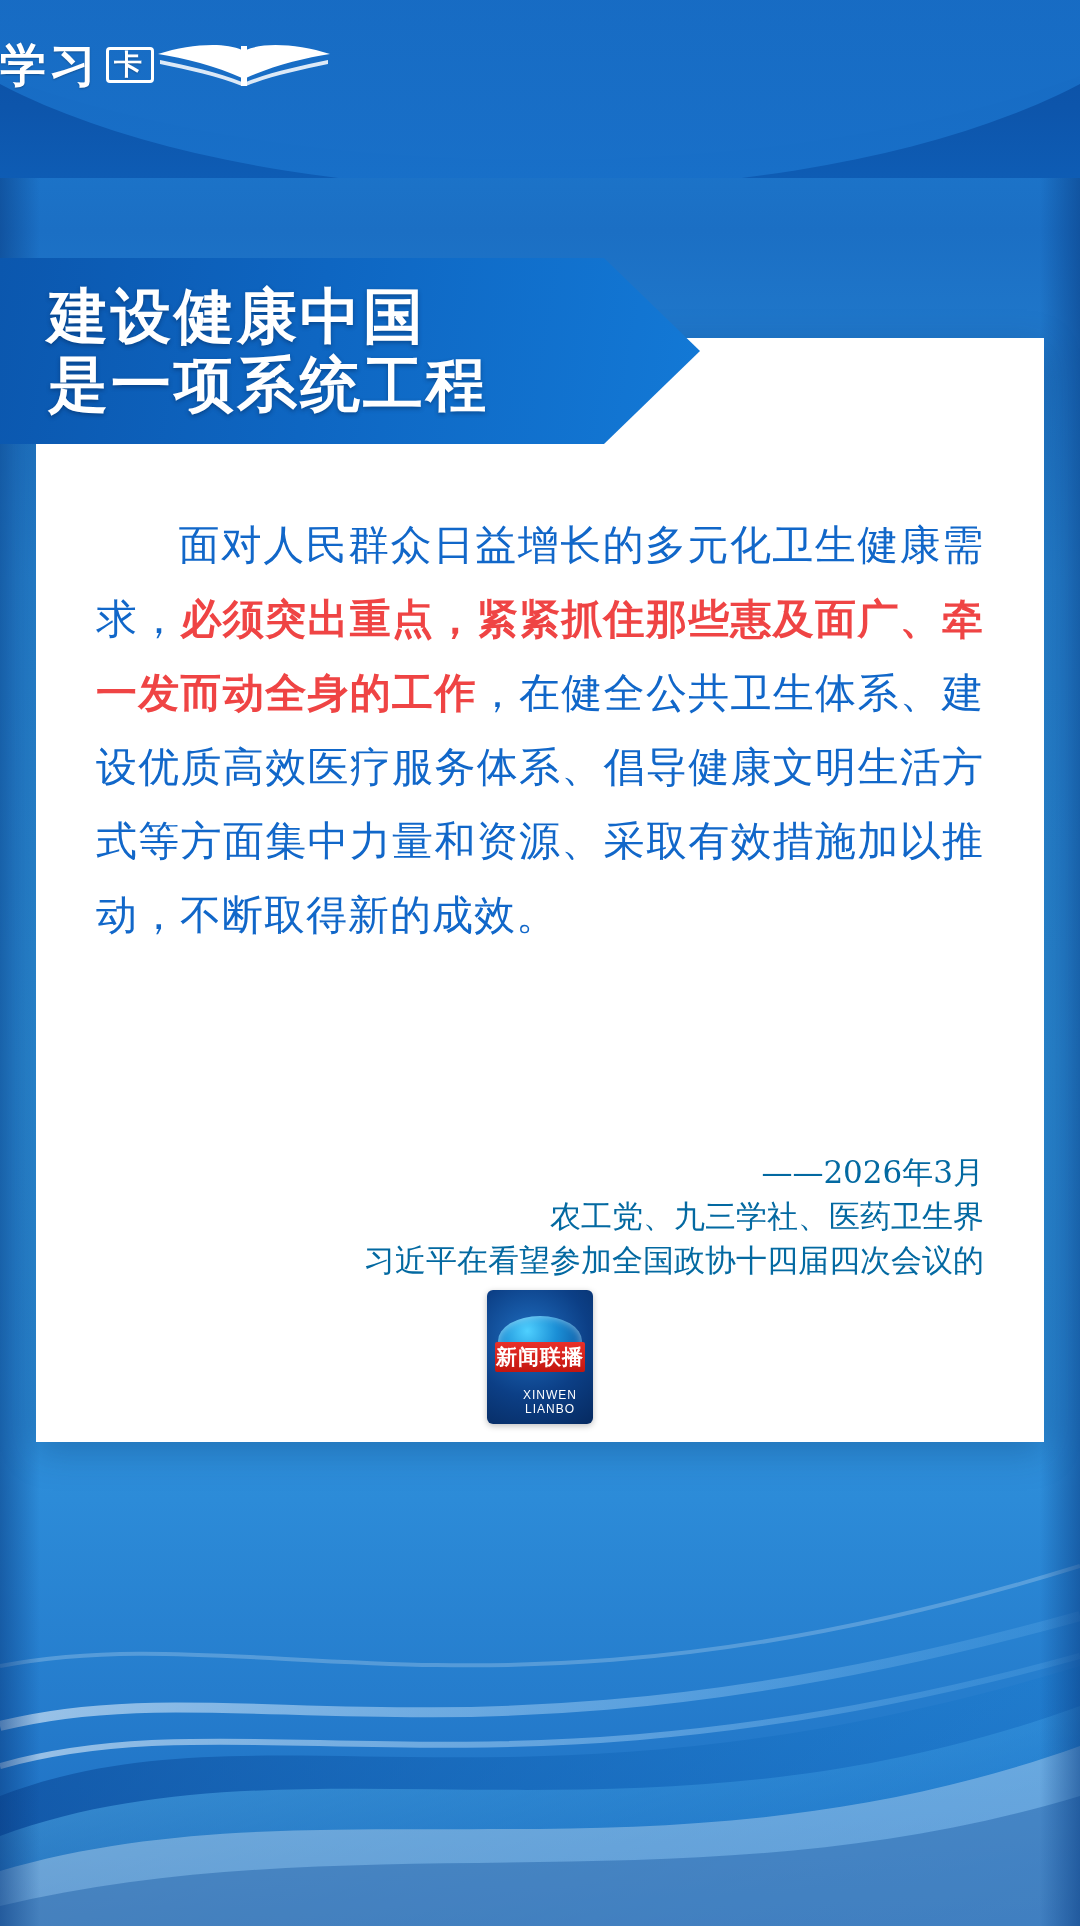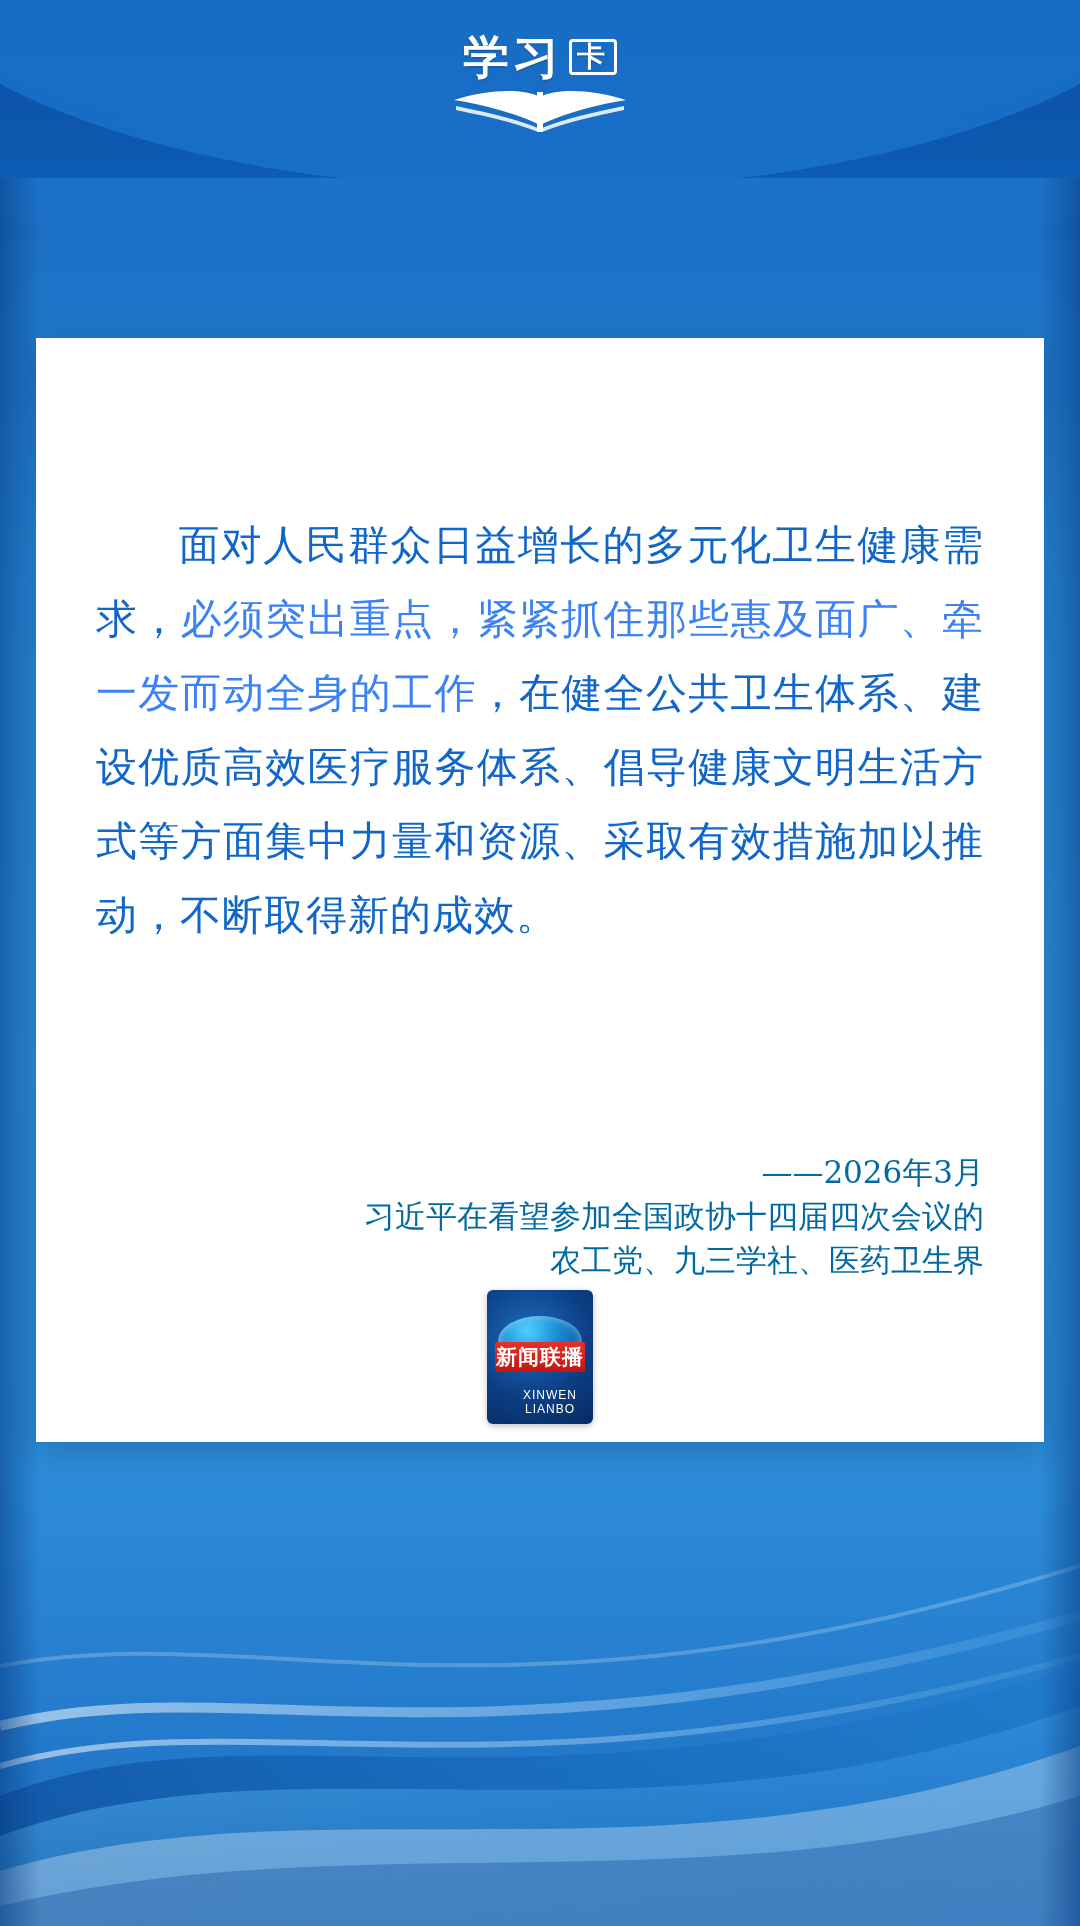--- a/index.html
+++ b/index.html
@@ -39,22 +39,22 @@
     left: -20%; top: -400px;
     width: 140%; height: 560px;
     border-radius: 50%;
     background: linear-gradient(180deg, #0d57ab 0%, #135fb6 100%);
     opacity: .7;
   }
   .logo-wrap {
     position: absolute;
     left: 0; right: 0; top: 34px;
     display: flex;
-    flex-direction: column;
-    align-items: center;
+    flex-direction: row;
+    align-items: flex-end;
     z-index: 4;
   }
   .logo-text {
     color: #ffffff;
     font-size: 46px;
     font-weight: bold;
     letter-spacing: 4px;
     line-height: 1;
     font-family: "DejaVu Sans", "Liberation Sans", sans-serif;
     text-shadow: 0 1px 2px rgba(0,0,0,.25);
@@ -129,22 +129,22 @@
     font-size: 41px;
     line-height: 74px;
     letter-spacing: 1px;
     text-align: justify;
     font-family: "DejaVu Sans", "Liberation Sans", sans-serif;
   }
   .para.first { margin: 0 0 34px 0; }
   .para.second { margin: 0; }
   .indent { display: inline-block; width: 82px; }
   .em {
-    font-weight: normal;
-    color: #3b82f6;
+    font-weight: bold;
+    color: #ef4444;
   }
 
   
   .attrib {
     position: absolute;
     right: 60px;
     bottom: 160px;
     width: 760px;
     text-align: right;
     color: #0369a1;
@@ -251,25 +251,30 @@
 
   <div class="card">
     <div class="card-inner">
       <p class="para second">
         <span class="indent"></span><span>面对人民群众日益增长的多元化卫生健康需求，</span><span class="em">必须突出重点，紧紧抓住那些惠及面广、牵一发而动全身的工作</span><span>，在健全公共卫生体系、建设优质高效医疗服务体系、倡导健康文明生活方式等方面集中力量和资源、采取有效措施加以推动，不断取得新的成效。</span>
       </p>
     </div>
 
     <div class="attrib">
       <div>——2026年3月</div>
+      <div>农工党、九三学社、医药卫生界</div>
       <div>习近平在看望参加全国政协十四届四次会议的</div>
-      <div>农工党、九三学社、医药卫生界</div>
     </div>
 
     <div class="badge">
       <div class="globe"></div>
       <div class="redbar">新闻联播</div>
       <div class="pinyin">XINWEN  LIANBO</div>
     </div>
   </div>
 
+  <div class="ribbon">
+    <div class="ribbon-bg"></div>
+    <div class="ribbon-text">建设健康中国
+是一项系统工程</div>
+  </div>
 
 </div>
 
 </body></html>

